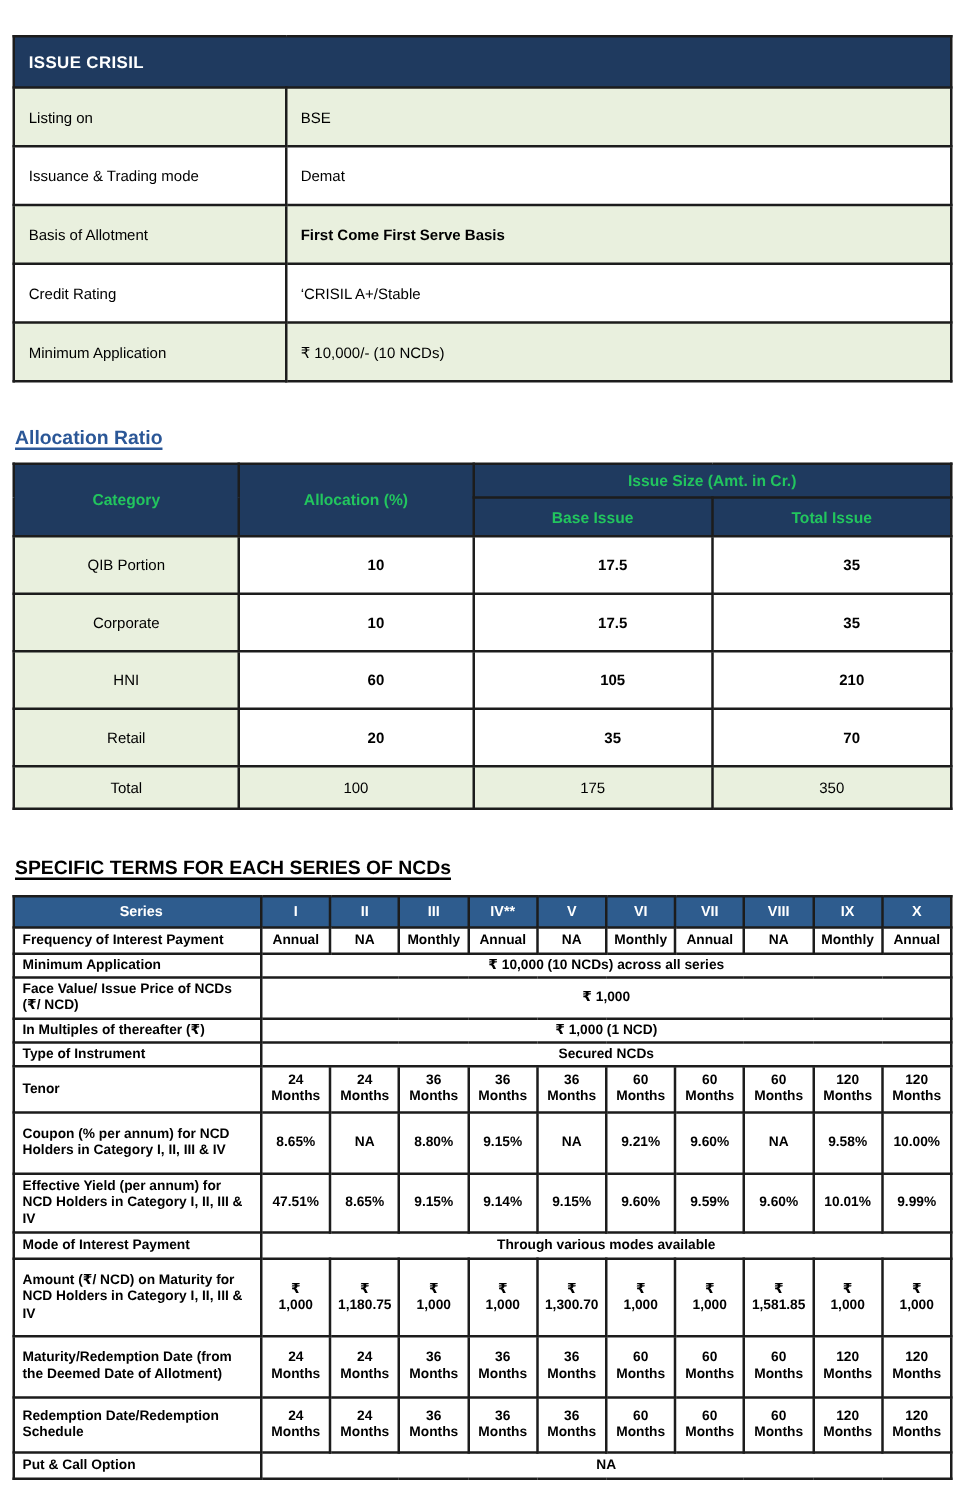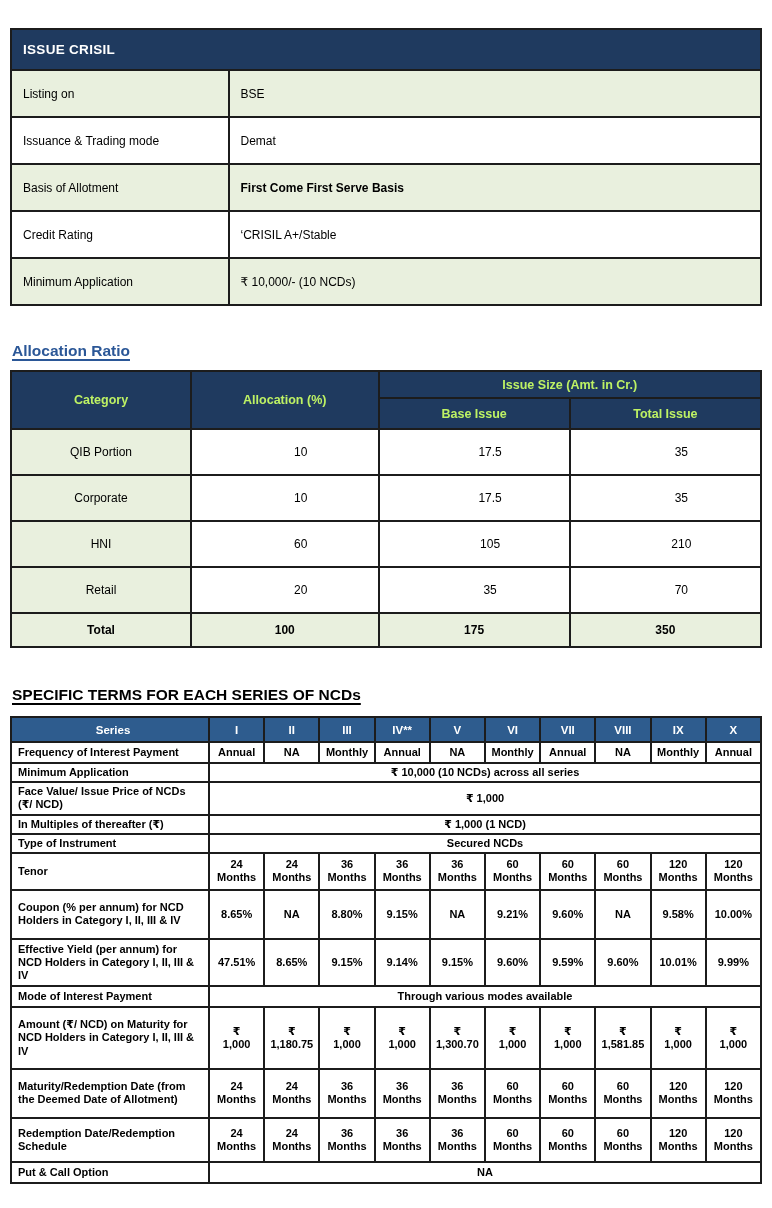--- a/index.html
+++ b/index.html
@@ -28,29 +28,29 @@
   h2.sec {
     font-size:15.5px; font-weight:bold;
     text-decoration:underline; text-underline-offset:3px; text-decoration-thickness:1.5px;
     margin:36px 0 10px 2px;
   }
   h2.alloc { color:#2B5797; }
   h2.terms { color:#000; margin-top:38px; margin-bottom:12px; }
 
   
   .t2 th {
-    background:#1F3A5F; color:#bef264;
+    background:#1F3A5F; color:#22c55e;
     font-size:12.5px; font-weight:bold; text-align:center;
   }
   .t2 .hr1 th { height:27px; }
   .t2 .hr2 th { height:31px; }
   .t2 td { font-size:12px; text-align:center; height:46px; background:#fff; }
   .t2 td.cat { background:#E9F0DE; font-weight:normal; }
-  .t2 td.num { font-weight:normal;padding-left:32px; }
-  .t2 tr.total td { background:#E9F0DE; font-weight:bold; height:34px; }
+  .t2 td.num { font-weight:bold;padding-left:32px; }
+  .t2 tr.total td { background:#E9F0DE; font-weight:normal; height:34px; }
 
   
   .t3 { font-size:11px; font-weight:bold; }
   .t3 thead th { background:#2E5C8E; color:#fff; font-size:11.5px; height:25px; text-align:center; }
   .t3 thead th.series-lbl { text-align:center; padding-left:6px; }
   .t3 td { background:#fff; text-align:center; padding:1px 2px; line-height:1.2; }
   .t3 td.lbl { text-align:left; padding:2px 6px; }
   .t3 td.pre { white-space:pre-line; }
   .t3 tr.h18 td { height:19px; }
   .t3 tr.h20 td { height:21px; }

